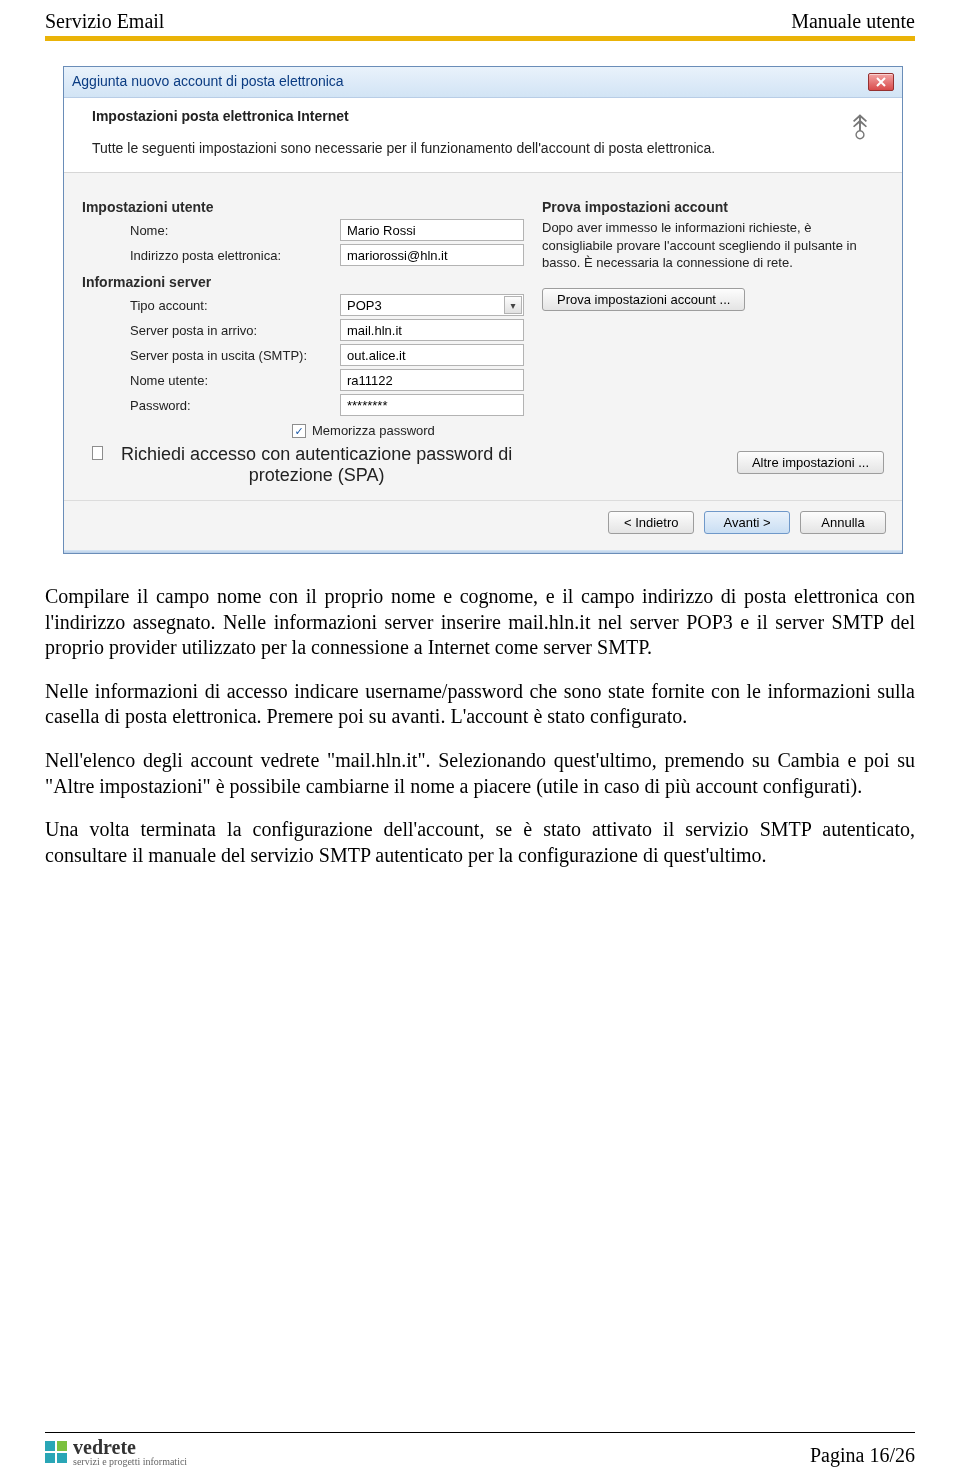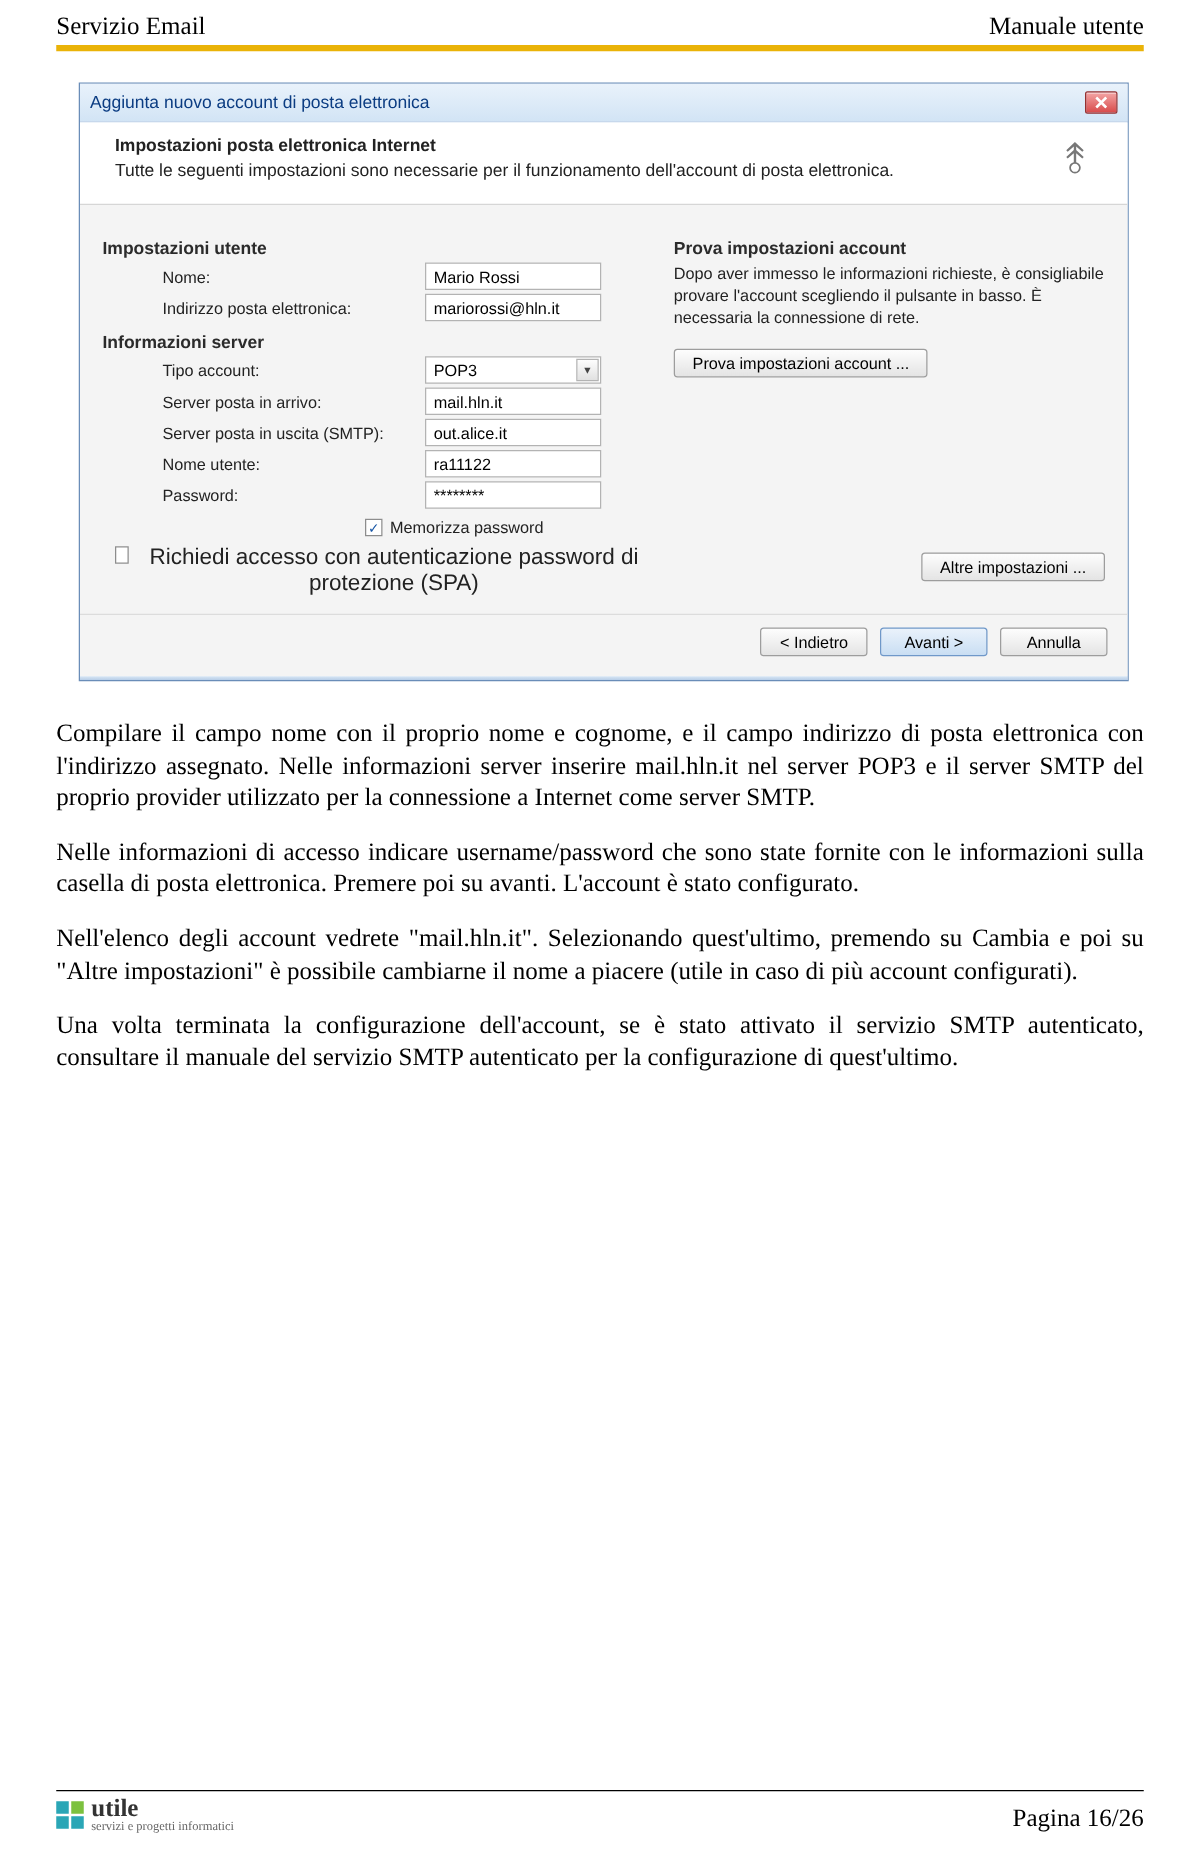--- a/index.html
+++ b/index.html
@@ -55,21 +55,21 @@
   .close-btn svg { width: 10px; height: 10px; }
   .banner {
     background: #fff;
     padding: 10px 28px 16px 28px;
     display: flex;
     justify-content: space-between;
     border-bottom: 1px solid #d6d6d6;
     gap: 33px;
   }
   .banner-text b { font-weight: bold; }
-  .banner-text div { margin-top: 4px; }
+  .banner-text div { margin-top: 16px; }
   .banner-icon {
     font-size: 34px;
     color: #777;
     padding-right: 6px;
   }
   .dialog-body {
     background: #f4f4f4;
     padding: 18px 18px 6px 18px;
     display: flex;
     gap: 18px;
@@ -86,21 +86,21 @@
     display: flex;
     align-items: center;
     margin: 3px 0;
   }
   .row label {
     width: 210px;
     font-size: 13px;
     margin-left: 48px;
   }
   .fld, .sel {
-    width: 141px;
+    width: 184px;
     height: 22px;
     border: 1px solid #b3b3b3;
     background: #fff;
     font-size: 13px;
     padding: 0 6px;
     font-family: inherit;
   }
   .sel-wrap {
     position: relative;
     display: inline-block;
@@ -300,19 +300,19 @@
   <div class="doc-footer-line"></div>
   <div class="doc-footer-row">
     <div class="logo">
       <div class="logo-sq">
           <span></span>
           <span></span>
           <span></span>
           <span></span>
         </div>
       <div class="logo-text">
-        <span class="brand">utile</span>
+        <span class="brand">vedrete</span>
         <span class="tag">servizi e progetti informatici</span>
       </div>
     </div>
     <span>Pagina 16/26</span>
   </div>
 </div>
 
 </body></html>

